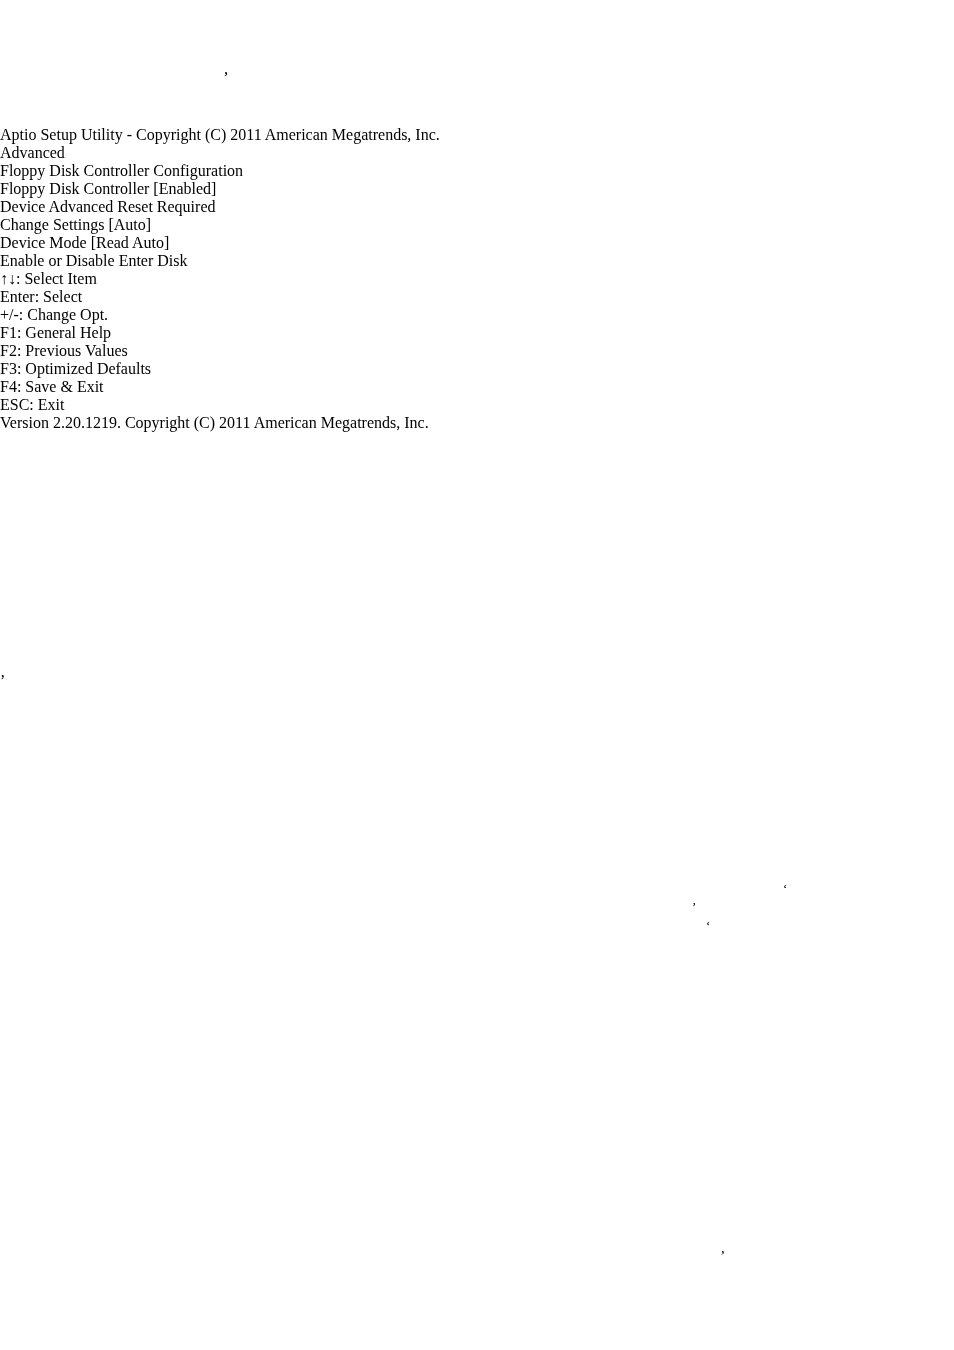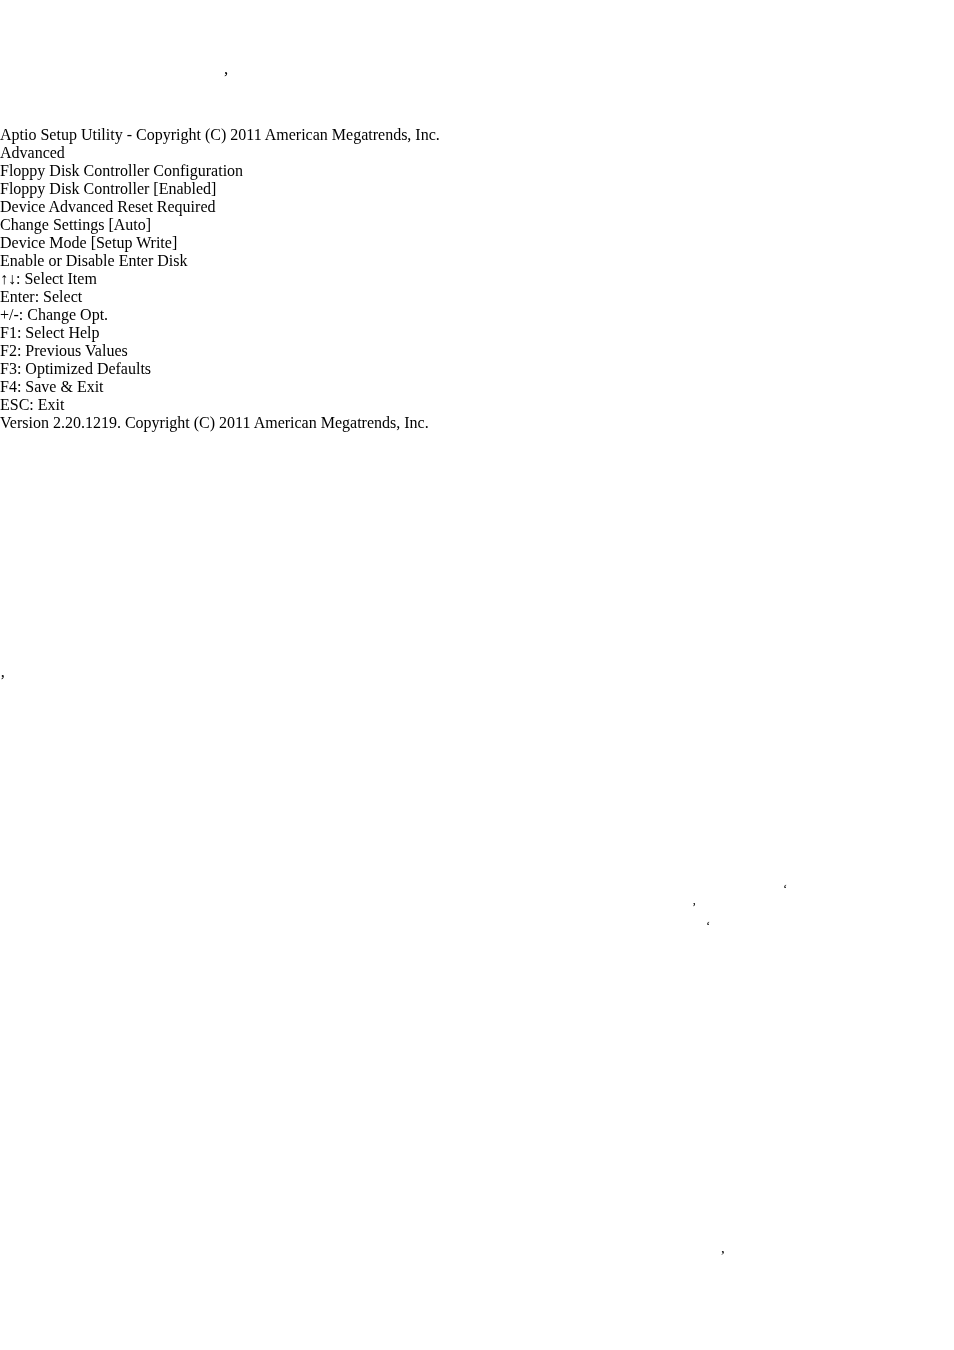--- a/index.html
+++ b/index.html
@@ -90,37 +90,37 @@
 
       <div class="gap"></div>
 
       <div class="bios-line bios-row">
         <span class="lbl c-blue">Change Settings</span>
         <span class="val c-blue">[Auto]</span>
       </div>
 
       <div class="bios-line bios-row">
         <span class="lbl c-blue">Device Mode</span>
-        <span class="val c-blue">[Setup Write]</span>
+        <span class="val c-blue">[Read Auto]</span>
       </div>
 
     </div>
 
     <div id="bios-right-pane">
       <div id="bios-help-text">
         <div class="bios-line c-blue">Enable or Disable Enter Disk</div>
       </div>
 
       <div id="bios-help-sep"></div>
 
       <div id="bios-keys">
         <div class="bios-line c-blue">↑↓: Select Item</div>
         <div class="bios-line c-blue">Enter: Select</div>
         <div class="bios-line c-blue">+/-: Change Opt.</div>
-        <div class="bios-line c-blue">F1: Select Help</div>
+        <div class="bios-line c-blue">F1: General Help</div>
         <div class="bios-line c-blue">F2: Previous Values</div>
         <div class="bios-line c-blue">F3: Optimized Defaults</div>
         <div class="bios-line c-blue">F4: Save &amp; Exit</div>
         <div class="bios-line c-blue">ESC: Exit</div>
       </div>
     </div>
 
   </div>
 
   <div id="bios-footer-strip"></div>

